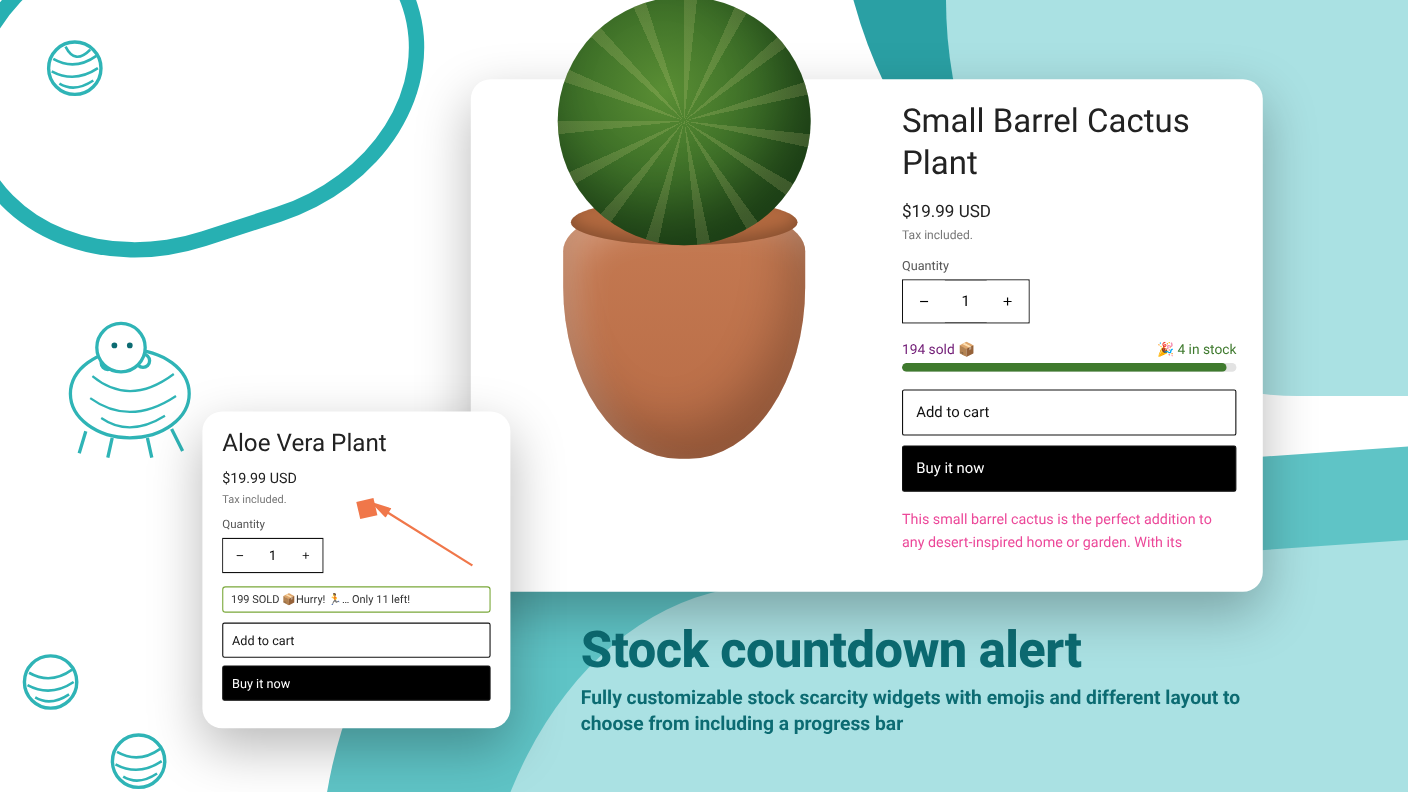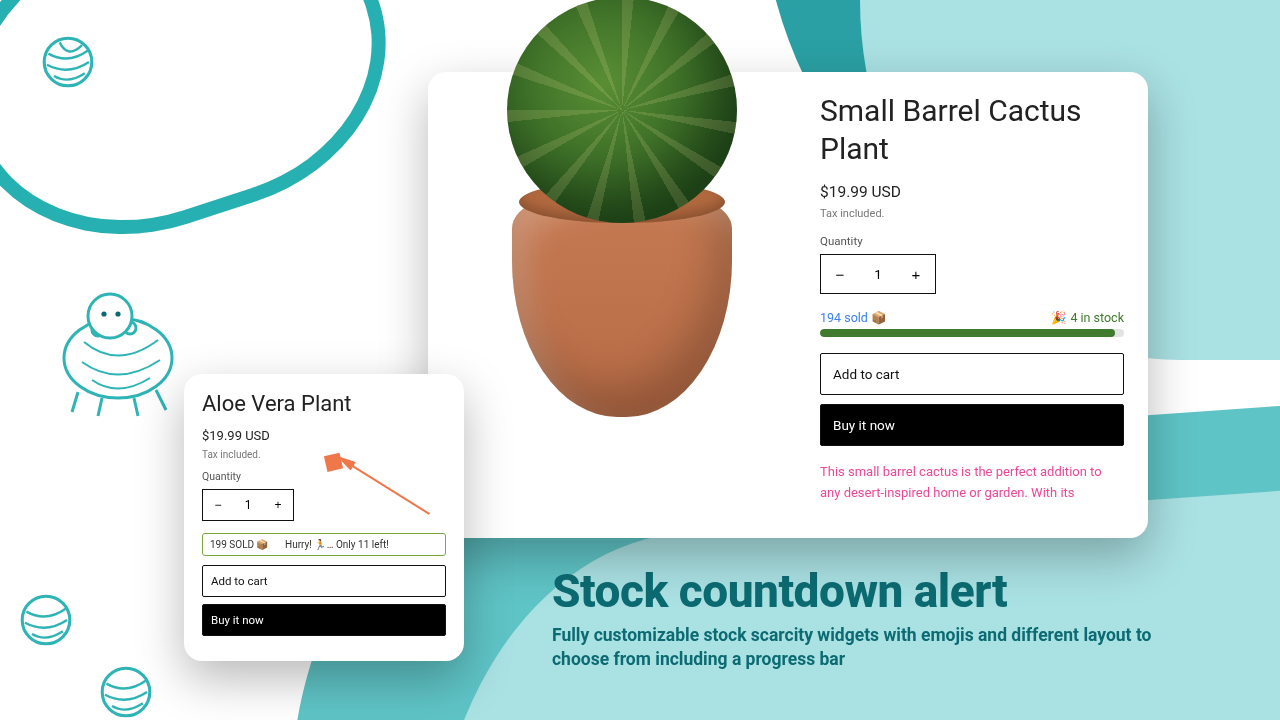--- a/index.html
+++ b/index.html
@@ -22,41 +22,41 @@
 .cactus::after{content:"";position:absolute;inset:-14px;border-radius:50%;background:repeating-conic-gradient(rgba(234,224,154,.16) 0deg 6deg,transparent 6deg 24deg)}
 .details{flex:1;display:flex;flex-direction:column}
 .title{font-size:30px;font-weight:400;color:#222;line-height:1.25;margin-bottom:16px}
 .price{font-size:15.5px;color:#222;margin-bottom:6px}
 .tax{font-size:11px;color:#777;margin-bottom:14px}
 .q-label{font-size:11.5px;color:#555;margin-bottom:6px}
 .stepper{display:flex;border:1px solid #111;width:max-content;margin-bottom:16px}
 .stepper button{width:38px;height:38px;background:#fff;border:none;font-size:15px;cursor:pointer}
 .stepper .val{width:38px;height:38px;display:flex;align-items:center;justify-content:center;font-size:13.5px}
 .stock-row{display:flex;justify-content:space-between;font-size:12.5px;margin-bottom:4px}
-.sold{color:#3b82f6}
+.sold{color:#701a75}
 .instock{color:#3f7a2e}
 .bar{height:8px;background:#e3e3e3;border-radius:5px;overflow:hidden;margin-bottom:16px}
 .bar-fill{height:100%;background:#3f7a2e;width:97%;border-radius:5px}
 .btn{width:100%;padding:12px;font-size:13.5px;text-align:left;cursor:pointer;border-radius:2px;margin-bottom:9px}
 .btn-outline{background:#fff;border:1px solid #111;color:#111}
 .btn-solid{background:#000000;color:#fff;border:1px solid #111}
 .desc{font-size:13px;color:#ec4899;line-height:1.65;margin-top:6px}
 .card-small{left:184px;top:374px;width:280px;padding:16px 18px 18px}
 .card-small .title{font-size:22px;margin-bottom:10px}
 .card-small .price{font-size:13px}
 .card-small .tax{font-size:10px;margin-bottom:10px}
 .card-small .q-label{font-size:10.5px}
 .card-small .stepper button,.card-small .stepper .val{width:30px;height:30px;font-size:12px}
 .card-small .stepper{margin-bottom:12px}
-.pill{border:1.5px solid #7aa83a;border-radius:3px;padding:5px 7px;font-size:10px;color:#333;margin-bottom:9px;display:flex;gap:16px;align-items:flex-end;flex-wrap:wrap}
+.pill{border:1.5px solid #7aa83a;border-radius:3px;padding:5px 7px;font-size:10px;color:#333;margin-bottom:9px;display:flex;gap:0;align-items:flex-end;flex-wrap:wrap}
 .card-small .btn{padding:8px;font-size:11.5px;margin-bottom:7px}
 .arrow{position:absolute;left:328px;top:480px;z-index:7;transform:rotate(212deg)}
 .arrow-line{width:110px;height:10px;background:#f0774a;clip-path:polygon(0 40%,82% 40%,82% 0,100% 50%,82% 100%,82% 60%,0 60%)}
 .arrow-diamond{position:absolute;right:-7px;top:-10px;width:16px;height:16px;background:#f0774a;transform:rotate(45deg)}
-.headline{position:absolute;left:552px;top:564px;z-index:4}
+.headline{position:absolute;left:528px;top:564px;z-index:4}
 .h1{font-size:46px;font-weight:800;color:#0c6b72;letter-spacing:-0.5px;margin-bottom:6px}
 .sub{font-size:17.5px;font-weight:700;color:#0c6b72;line-height:1.35;max-width:660px}
 </style>
 </head>
 <body>
 
 <div class="bg-layer">
   <div class="swoop-right"></div>
   <div class="swoop-right2"></div>
   <div class="bottom-band"></div>

